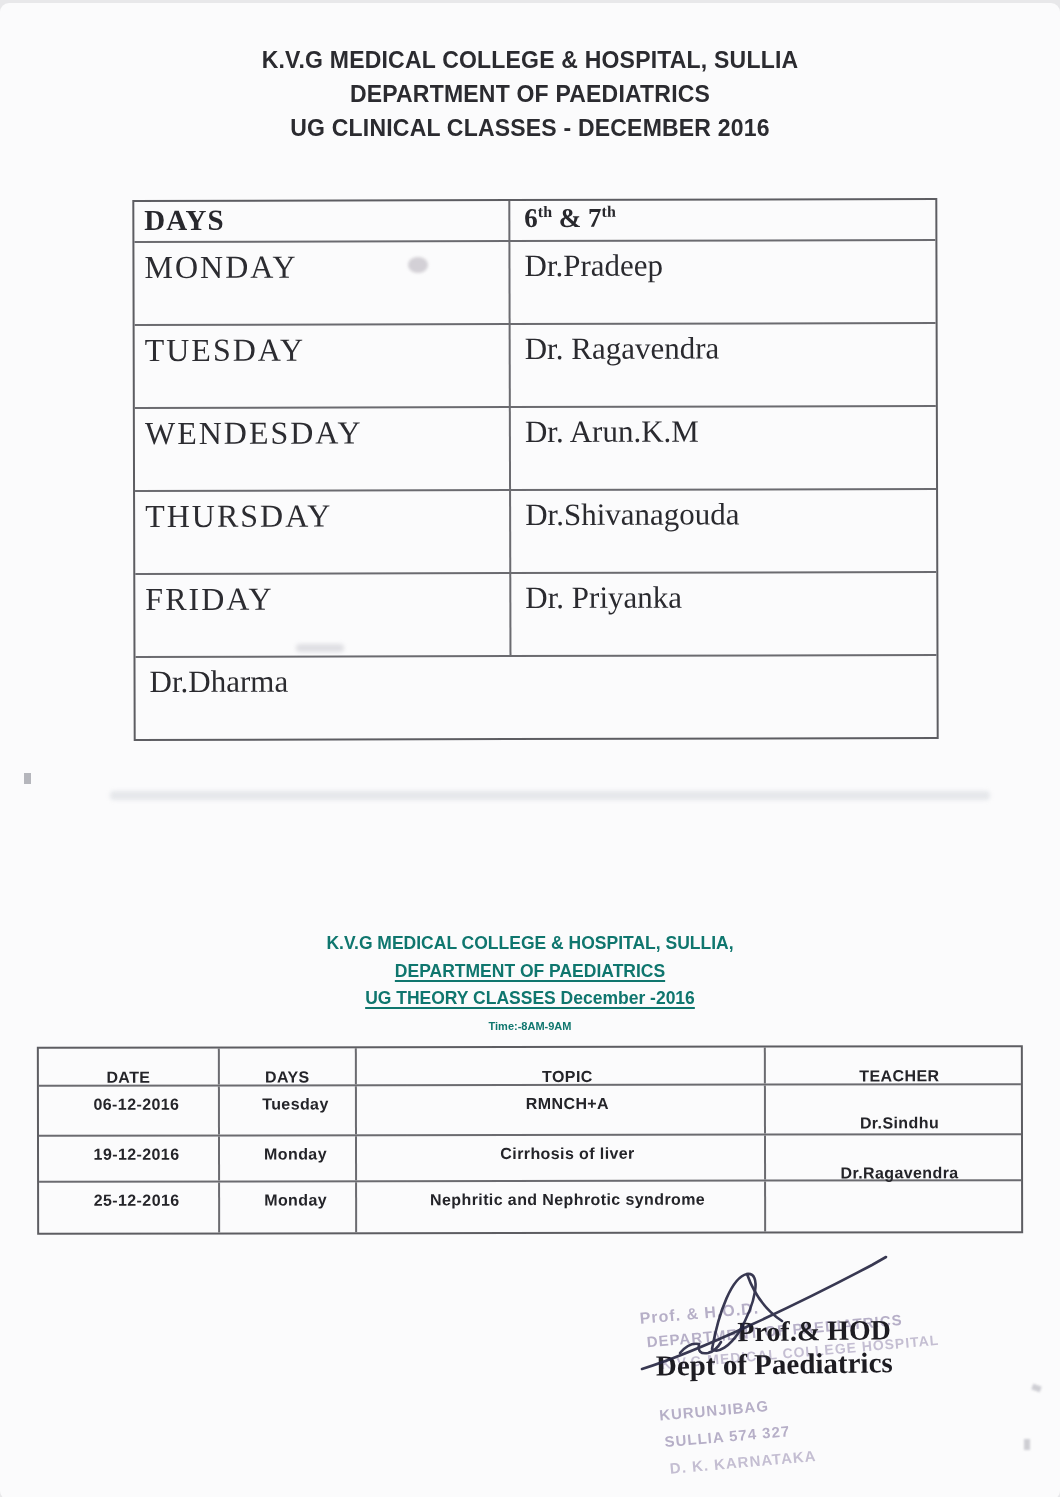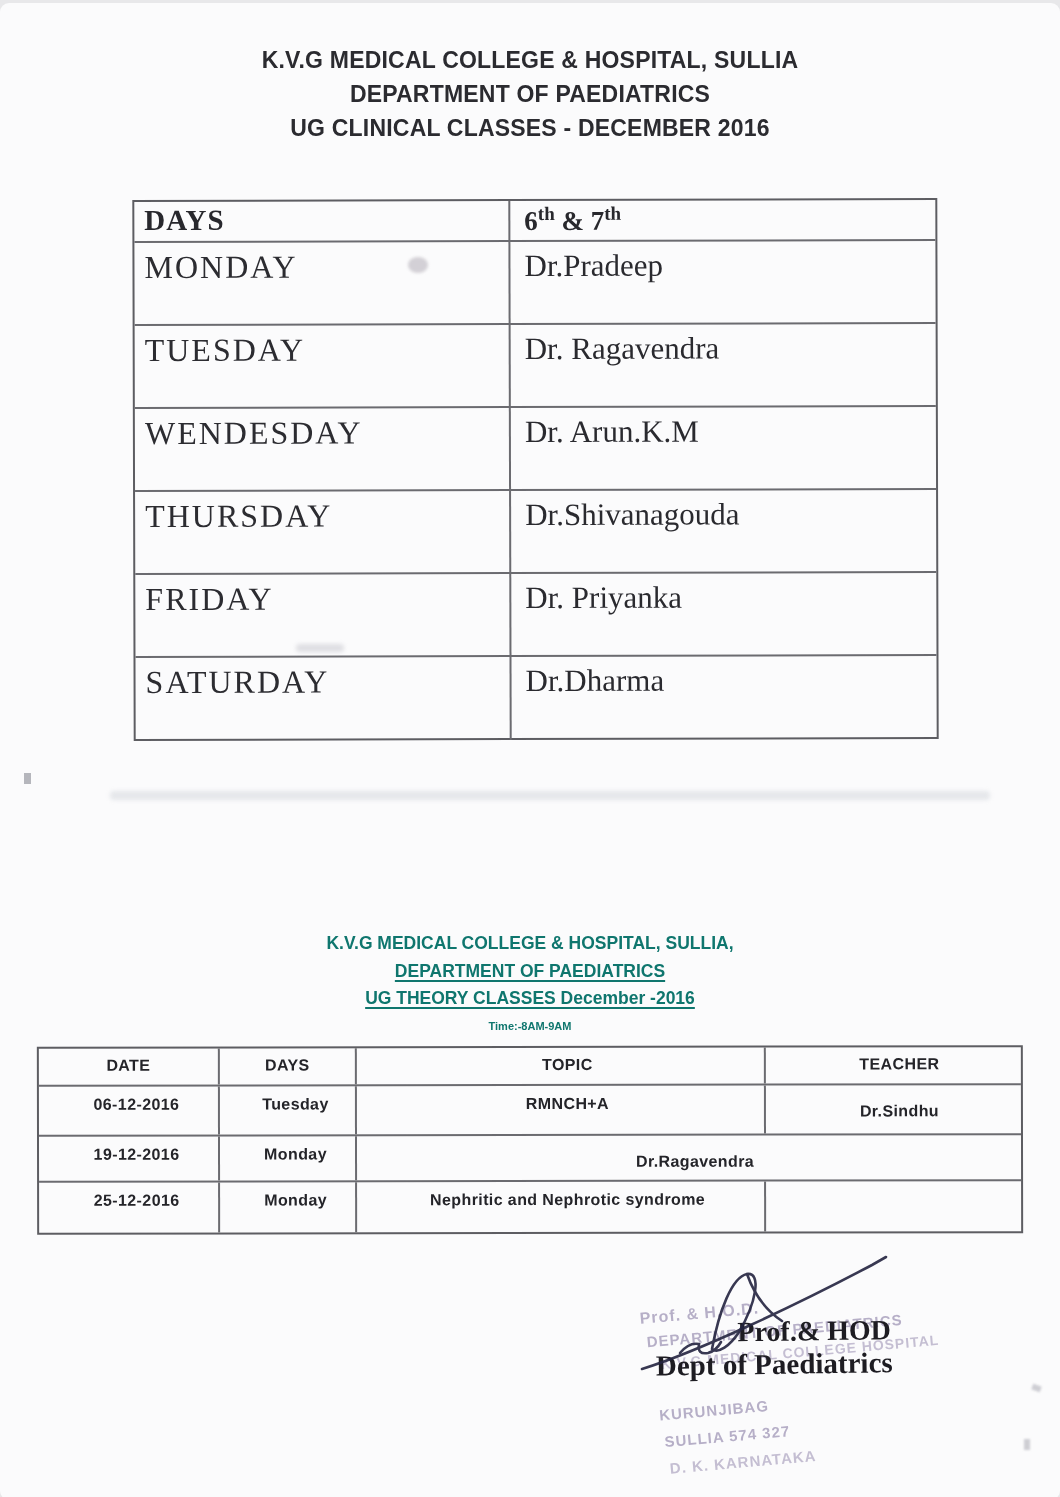--- a/index.html
+++ b/index.html
@@ -33,21 +33,21 @@
     transform:rotate(-0.15deg);
     font-family:"Liberation Serif",serif;
   }
   .crow{display:flex;border-bottom:2px solid #6b6b70;}
   .crow:last-child{border-bottom:none;}
   .ccell1{width:376px;border-right:2px solid #6b6b70;padding:6px 0 0 10px;}
   .ccell2{flex:1;padding:6px 0 0 14px;}
   .chead{height:41px;}
   .chead .ccell1{font-weight:bold;font-size:29px;padding-top:2px;letter-spacing:1px;}
   .chead .ccell2{font-weight:bold;font-size:27px;padding-top:2px;}
-  .chead sup{font-size:19px;}
+  .chead sup{font-size:16px;}
   .cdatarow{height:83px;}
   .cday{font-size:32px;letter-spacing:2px;color:#2c2c31;}
   .cdoc{font-size:31px;color:#2a2a2f;}
   
   .title2{
     position:absolute;left:0;top:927px;width:100%;
     text-align:center;font-weight:bold;font-size:17.5px;line-height:27.5px;
     color:#0f766e;
   }
   .title2 .u{text-decoration:underline;text-underline-offset:3px;text-decoration-thickness:1.5px;}
@@ -61,25 +61,25 @@
   }
   .trow{display:flex;border-bottom:2px solid #6b6b70;}
   .trow:last-child{border-bottom:none;}
   .tc{padding-top:9px;text-align:center;}
   .tc1{width:181px;border-right:2px solid #6b6b70;}
   .tc2{width:137px;border-right:2px solid #6b6b70;}
   .tc3{width:409px;border-right:2px solid #6b6b70;padding-left:14px;}
   .tc4{flex:1;padding-left:12px;}
   .thead{height:38px;}
   .thead .tc1,.thead .tc2{text-align:center;}
-  .thead .tc{padding-top:8px;}
+  .thead .tc{padding-top:20px;}
   .trow1{height:50px;} .trow2{height:46px;} .trow3{height:50px;}
   .tdata .tc1{padding-left:16px;}
   .tdata .tc2{padding-left:16px;}
-  .tdata .tc4{padding-top:17px;}
+  .tdata .tc4{padding-top:29px;}
   
   .stampbox{position:absolute;left:620px;top:1250px;width:430px;height:235px;}
   .stamp-faded{
     position:absolute;left:0;top:0;width:100%;height:100%;
     transform:rotate(-5deg);
     color:var(--stamp-faded);opacity:0.62;
     font-weight:bold;letter-spacing:1px;white-space:nowrap;
   }
   .stamp-faded div{position:absolute;}
   .sf1{left:25px;top:40px;font-size:16px;}
@@ -135,21 +135,20 @@
     </div>
     <div class="crow cdatarow">
       <div class="ccell1 cday">THURSDAY</div>
       <div class="ccell2 cdoc">Dr.Shivanagouda</div>
     </div>
     <div class="crow cdatarow">
       <div class="ccell1 cday">FRIDAY</div>
       <div class="ccell2 cdoc">Dr. Priyanka</div>
     </div>
     <div class="crow cdatarow">
-      <div class="ccell1 cday">SATURDAY</div>
       <div class="ccell2 cdoc">Dr.Dharma</div>
     </div>
   </div>
 
   <div class="title2">
     <div>K.V.G MEDICAL COLLEGE &amp; HOSPITAL, SULLIA,</div>
     <div class="u">DEPARTMENT OF PAEDIATRICS</div>
     <div class="u">UG THEORY CLASSES  December -2016</div>
     <div class="time">Time:-8AM-9AM</div>
   </div>
@@ -163,20 +162,21 @@
     </div>
     <div class="trow tdata trow1">
       <div class="tc tc1">06-12-2016</div>
       <div class="tc tc2">Tuesday</div>
       <div class="tc tc3">RMNCH+A</div>
       <div class="tc tc4">Dr.Sindhu</div>
     </div>
     <div class="trow tdata trow2">
       <div class="tc tc1">19-12-2016</div>
       <div class="tc tc2">Monday</div>
+      <div class="tc tc3">Cirrhosis of liver</div>
       <div class="tc tc4">Dr.Ragavendra</div>
     </div>
     <div class="trow tdata trow3">
       <div class="tc tc1">25-12-2016</div>
       <div class="tc tc2">Monday</div>
       <div class="tc tc3">Nephritic and Nephrotic syndrome</div>
     </div>
   </div>
 
   <div class="stampbox">

